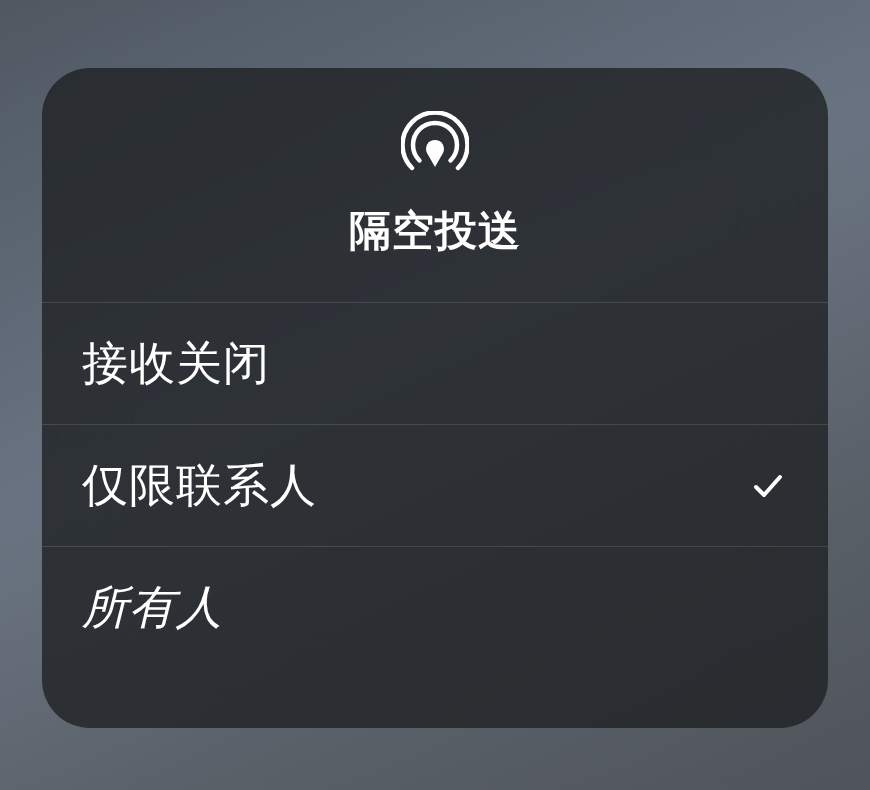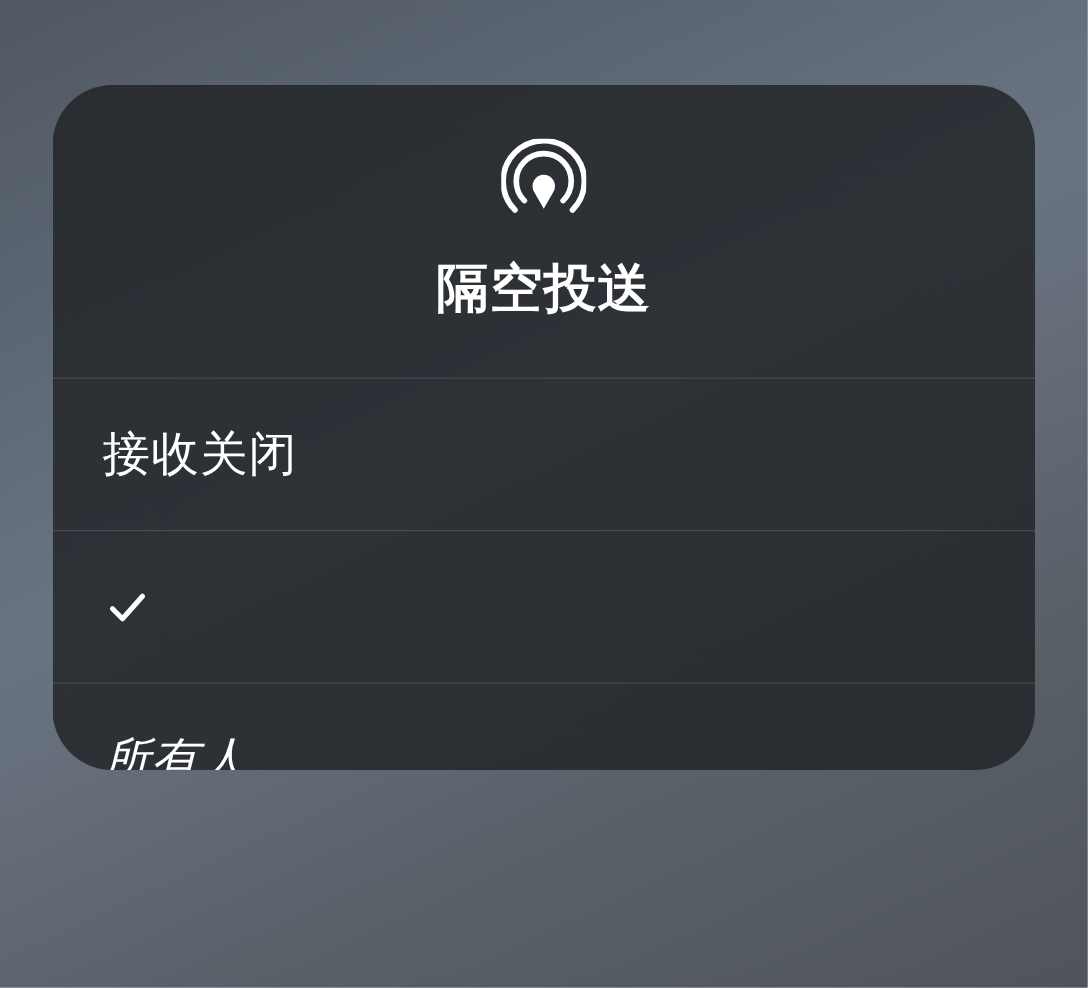--- a/index.html
+++ b/index.html
@@ -23,21 +23,21 @@
       background: linear-gradient(155deg, #4a5258 0%, #5b6572 25%, #6a7482 45%, #5a6068 70%, #4a5054 100%);
       filter: blur(30px);
       transform: scale(1.2);
     }
     
     .panel {
       position: absolute;
       top: 68px;
       left: 42px;
       right: 42px;
-      height: 548px;
+      height: 660px;
       background: rgba(30, 32, 34, 0.78);
       border-radius: 48px;
       backdrop-filter: blur(40px);
       overflow: hidden;
     }
     
     .header {
       height: 235px;
       display: flex;
       flex-direction: column;
@@ -69,21 +69,21 @@
       border-bottom: 1px solid rgba(255, 255, 255, 0.12);
     }
     
     .option-item:last-child {
       border-bottom: none;
       font-style: italic;
     }
     
     .option-label {
       color: #ffffff;
-      font-size: 38px;
+      font-size: 46px;
       font-weight: 400;
       letter-spacing: 1px;
     }
     
     .check-wrap {
       display: flex;
       align-items: center;
       justify-content: center;
       width: 40px;
       height: 40px;
@@ -114,20 +114,21 @@
   <div class="option-item">
     <span class="option-label">接收关闭</span>
     <span class="check-wrap hidden">
       <svg width="36" height="36" viewBox="0 0 36 36" fill="none">
         <path d="M6 19 L14 27 L30 9" stroke="#ffffff" stroke-width="4" stroke-linecap="round" stroke-linejoin="round"></path>
       </svg>
     </span>
   </div>
 
   <div class="option-item">
+    <span class="option-label">仅限联系人</span>
     <span class="check-wrap">
       <svg width="36" height="36" viewBox="0 0 36 36" fill="none">
         <path d="M6 19 L14 27 L30 9" stroke="#ffffff" stroke-width="4" stroke-linecap="round" stroke-linejoin="round"></path>
       </svg>
     </span>
   </div>
 
   <div class="option-item">
     <span class="option-label">所有人</span>
     <span class="check-wrap hidden">

